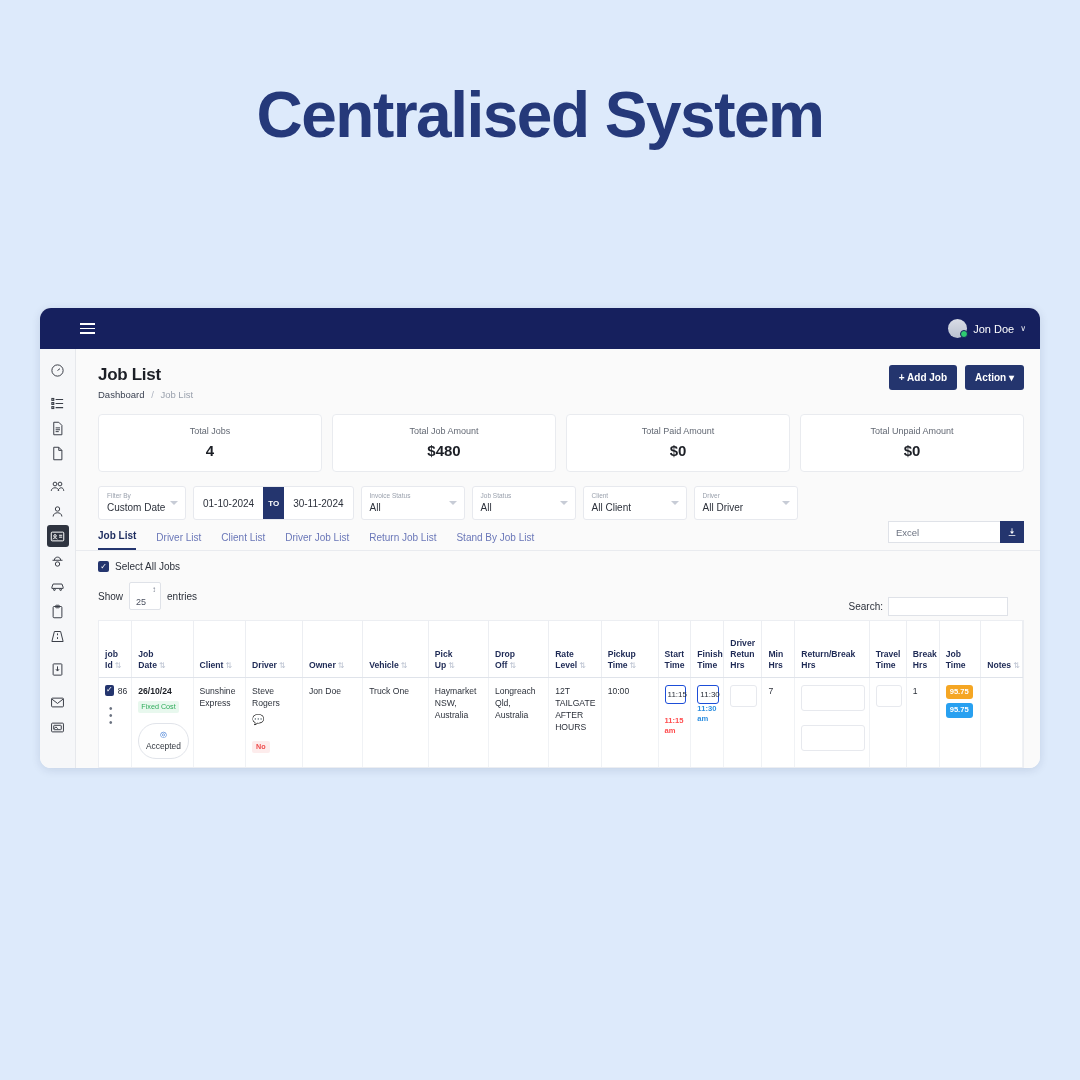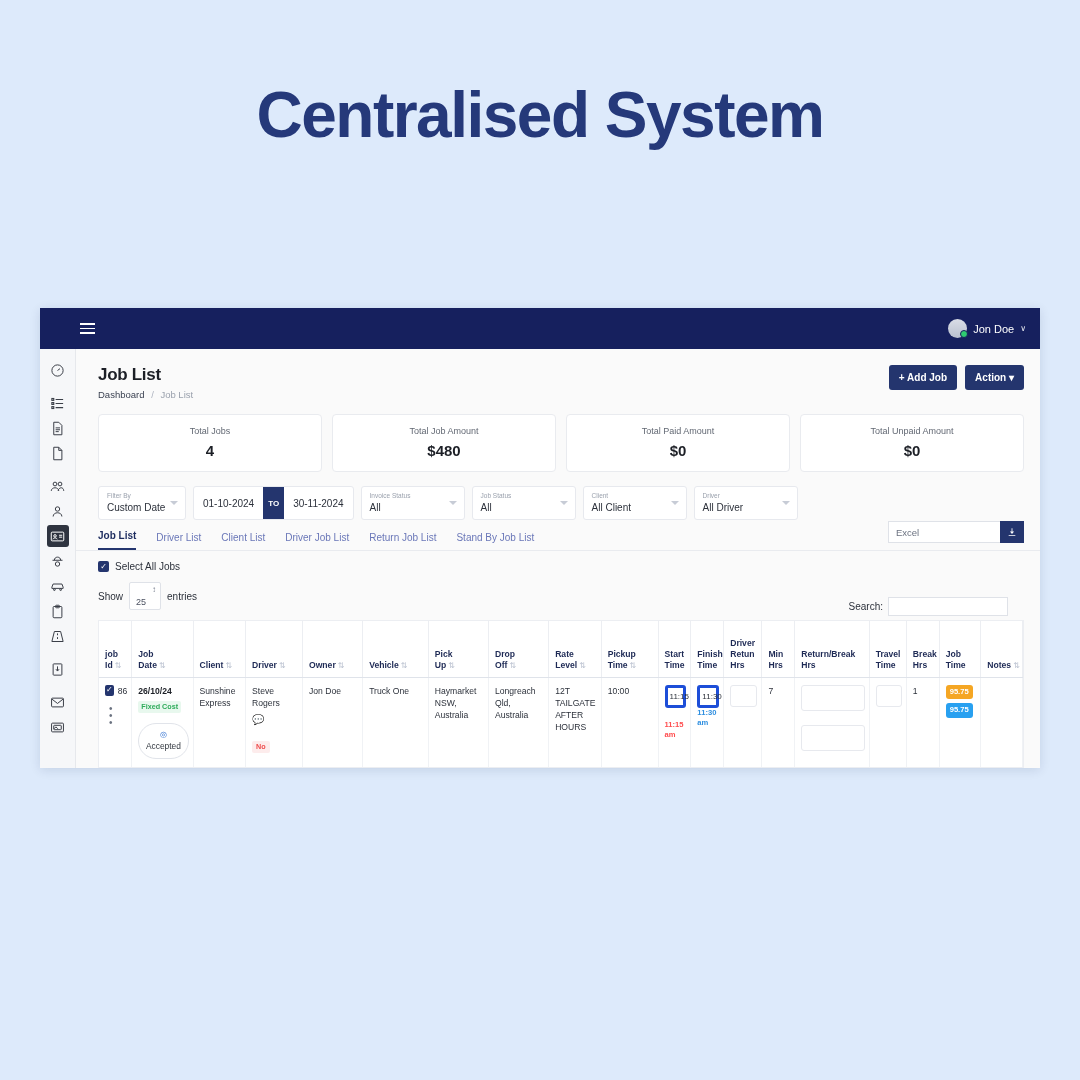--- a/index.html
+++ b/index.html
@@ -21,20 +21,21 @@
     font-size: 64px; font-weight: bold; color: #25397a;
     letter-spacing: -1.5px; white-space: nowrap;
   }
 
   
   .app {
     position: absolute; left: 40px; top: 308px;
     width: 1000px; height: 460px;
     background: #ffffff; overflow: hidden;
     box-shadow: 0 2px 10px rgba(20,30,70,.12);
+    border-radius: 11px;
   }
   .topbar {
     height: 41px; background: #16205e;
     display: flex; align-items: center; justify-content: space-between;
     padding: 0 14px 0 40px;
   }
   .hamburger { display: flex; flex-direction: column; gap: 3px; cursor: pointer; }
   .hamburger i { display: block; width: 15px; height: 1.6px; background: #fff; }
   .hamburger i:nth-child(2) { width: 15px; }
   .user-chip { display: flex; align-items: center; gap: 6px; color: #fff; font-size: 11px; }
@@ -194,33 +195,33 @@
   .c-rbh { width: 68px; }
   .c-trav { width: 34px; }
   .c-break { width: 30px; }
   .c-jobt { width: 38px; }
   .c-notes { width: 38px; }
 
   .rowcheck { display: flex; align-items: flex-start; gap: 4px; }
   .kebab { color: #6b7280; font-size: 10px; line-height: .7; margin-top: 8px; margin-left: 4px; letter-spacing: 0; cursor: pointer; }
   .kebab span { display: block; }
   .bold-date { font-weight: bold; color: #1c1f26; }
-  .badge-fixed { color: #2eab5a; font-weight: bold; font-size: 7.2px; background: #e8f8ee; padding: 1px 3px; border-radius: 2px; display: inline-block; margin-top: 4px; }
+  .badge-fixed { color: #2eab5a; font-weight: normal; font-size: 7.2px; background: #e8f8ee; padding: 1px 3px; border-radius: 2px; display: inline-block; margin-top: 4px; }
   .pill-accepted {
     margin-top: 10px; border: 1px solid #e1e4ea; border-radius: 18px;
     padding: 5px 2px; text-align: center; font-size: 8.4px; color: #31373f; background: #fff;
   }
   .pill-ico { color: #2f6fd0; font-size: 8px; display: block; margin-bottom: 1px; }
   .chat-ico { color: #2f8fe0; font-size: 10px; display: inline-block; margin-top: 4px; }
   .badge-no {
     display: inline-block; margin-top: 14px; background: #fdecec; color: #ee4b4b;
     font-size: 7.2px; font-weight: bold; padding: 1px 4px; border-radius: 2px;
   }
   .time-box {
-    border: 3px solid #1d4ed8; border-radius: 3px; background: #fff;
+    border: 1px solid #1d4ed8; border-radius: 3px; background: #fff;
     font-size: 8px; color: #2c313b; padding: 3px 2px; text-align: center;
   }
   .time-red { color: #ff4d4f; font-size: 7.6px; font-weight: bold; margin-top: 12px; display: block; }
   .time-blue { color: #2f8fe0; font-size: 7.6px; font-weight: bold; display: block; }
   .inp-box { border: 1px solid #e7e9ee; border-radius: 3px; background: #fff; height: 22px; }
   .inp-box.tall { height: 26px; }
   .inp-gap { height: 14px; }
   .badge-orange {
     display: inline-block; background: #f5a623; color: #fff; font-size: 7.6px; font-weight: bold;
     padding: 2px 4px; border-radius: 3px;

